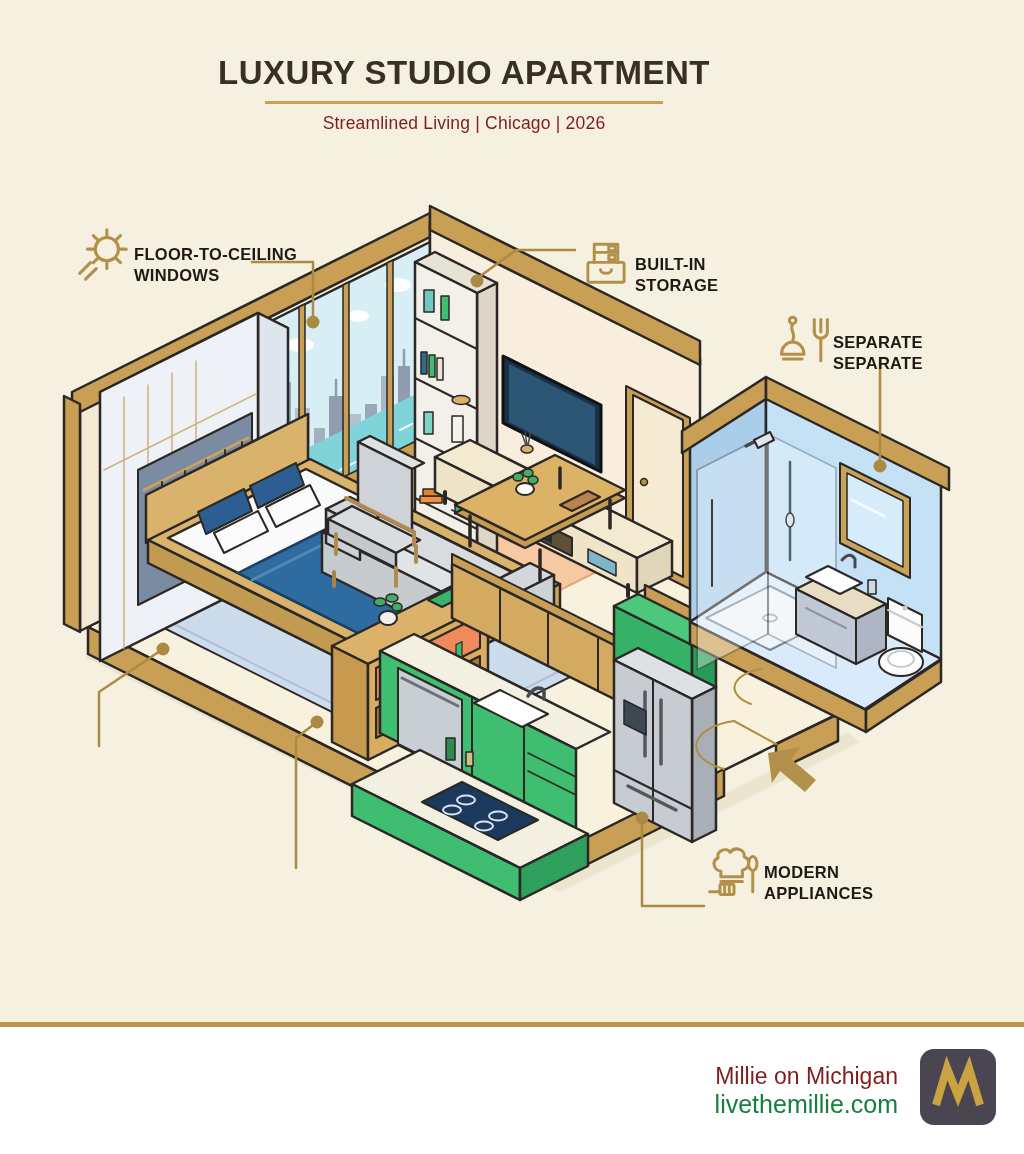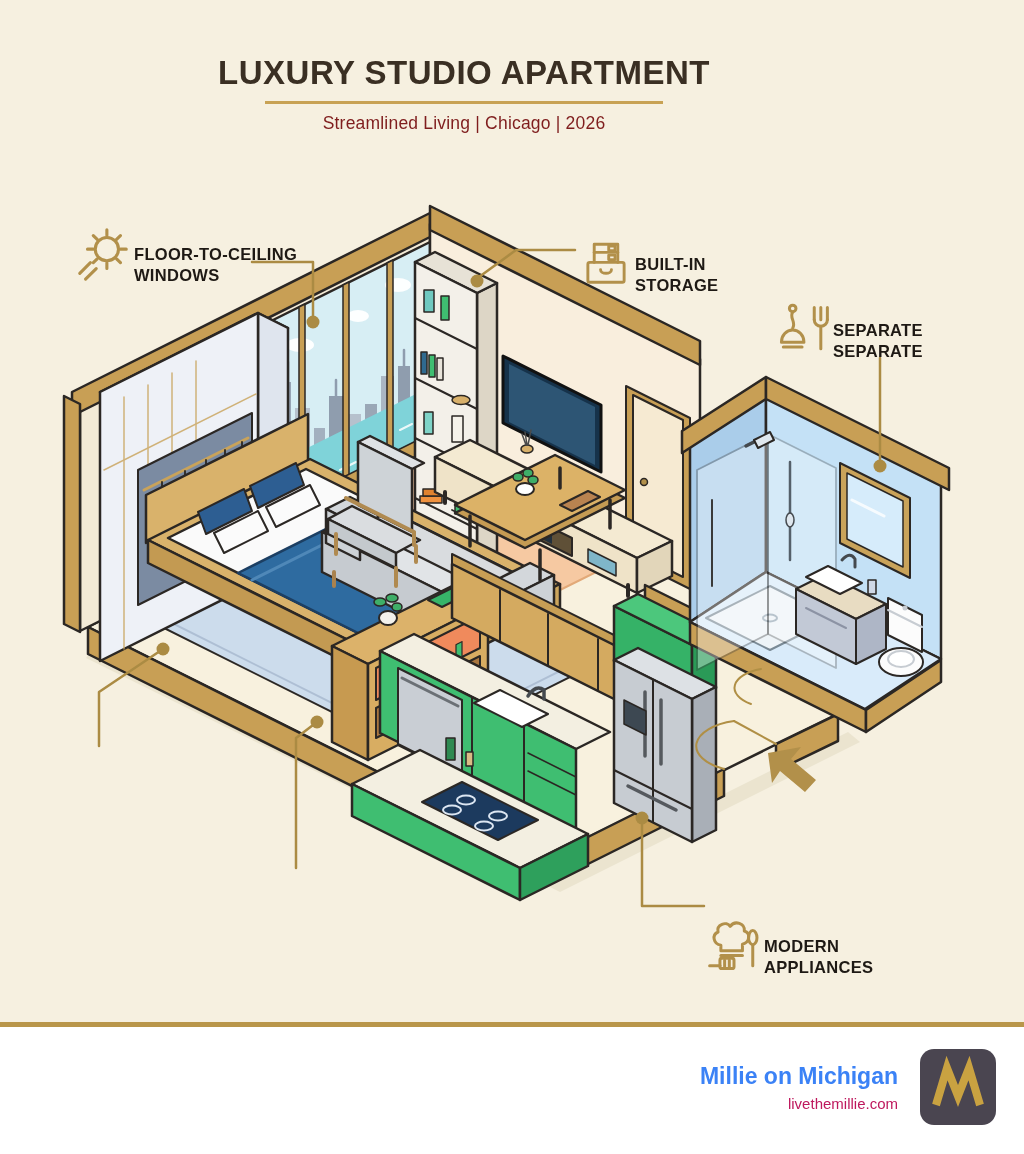--- a/index.html
+++ b/index.html
@@ -16,22 +16,22 @@
 
   .label{position:absolute;display:flex;align-items:flex-end;}
   .label .icon{flex:0 0 auto}
   .label-text{font-weight:700;font-size:16.5px;line-height:21px;color:#1e1914;
               letter-spacing:.3px;white-space:nowrap}
   .label-text span{display:block}
 
   .footer{position:absolute;left:0;top:1022px;width:1024px;height:132px;
           background:#ffffff;border-top:5px solid #b9964a;box-sizing:border-box}
   .brand-block{position:absolute;right:126px;top:34px;text-align:right}
-  .brand{font-size:23px;font-weight:700;color:#3b82f6;line-height:30px}
-  .site{font-size:15px;color:#be185d;line-height:26px}
+  .brand{font-size:23px;font-weight:400;color:#7f1d1d;line-height:30px}
+  .site{font-size:25px;color:#15803d;line-height:26px}
   .logo{position:absolute;right:28px;top:22px;width:76px;height:76px}
 </style>
 </head>
 <body>
 
 <div class="page">
 
   <div class="header">
     <h1 class="title">
       <span>LUXURY STUDIO APARTMENT</span><br>
@@ -406,39 +406,39 @@
       <rect x="35" y="20" width="7" height="5"></rect>
       <rect x="12" y="28" width="40" height="22" rx="2"></rect>
       <path d="M26,36 a6,4 0 0 0 12,0"></path>
     </svg>
     <div class="label-text">
       <span>BUILT-IN</span>
       <span>STORAGE</span>
     </div>
   </div>
 
-  <div class="label" style="left:773px;top:298px">
+  <div class="label" style="left:773px;top:310px">
     <svg class="icon" width="60" height="64" viewBox="0 0 64 64" fill="none" stroke="#b2904a" stroke-width="3.2" stroke-linecap="round" stroke-linejoin="round">
       <circle cx="21" cy="9" r="3.5"></circle>
       <path d="M21,13 c-4,6 4,10 0,17"></path>
       <path d="M9,45 a12,13 0 0 1 24,0 Z"></path>
       <path d="M11,50 h20"></path>
       <path d="M44,8 V21 M51,8 V21 M58,8 V21"></path>
       <path d="M44,21 a7,7 0 0 0 14,0"></path>
       <path d="M51,28 V52"></path>
     </svg>
     <div class="label-text">
       <span>SEPARATE</span>
       <span>SEPARATE</span>
     </div>
   </div>
 
 
 
-  <div class="label" style="left:704px;top:916px">
+  <div class="label" style="left:704px;top:842px">
     <svg class="icon" width="60" height="62" viewBox="0 0 64 64" fill="none" stroke="#b2904a" stroke-width="3.2" stroke-linecap="round" stroke-linejoin="round">
       <path d="M18,30 c-8,-1 -10,-11 -3,-14 c-2,-8 9,-12 13,-6 c5,-7 16,-3 15,5 c7,2 6,12 -2,14 v7 h-23 z"></path>
       <path d="M18,41 h23"></path>
       <ellipse cx="52" cy="22" rx="4.5" ry="7.5"></ellipse>
       <path d="M52,30 V52"></path>
       <path d="M6,52 H17"></path>
       <rect x="17" y="44" width="15" height="11" rx="2"></rect>
       <path d="M22,46 v7 M27,46 v7"></path>
     </svg>
     <div class="label-text">

